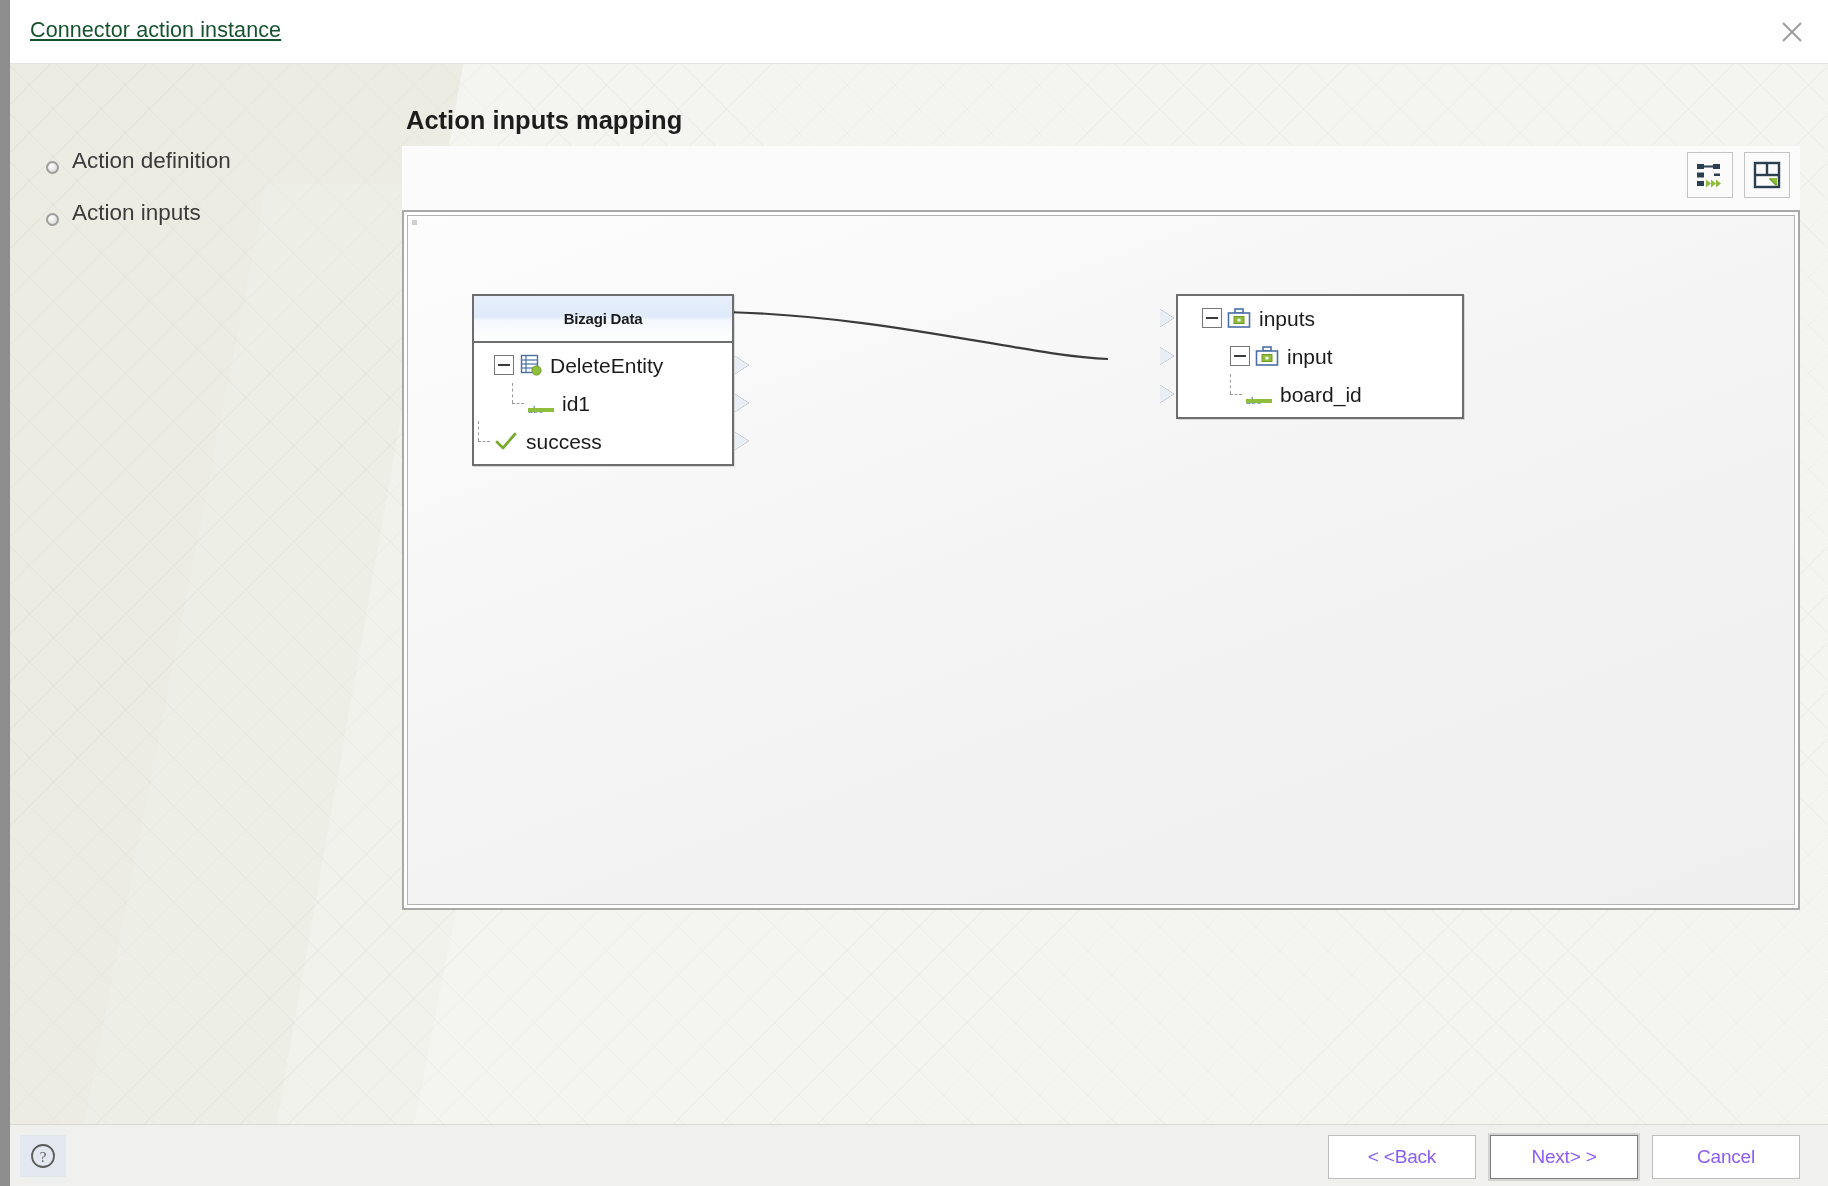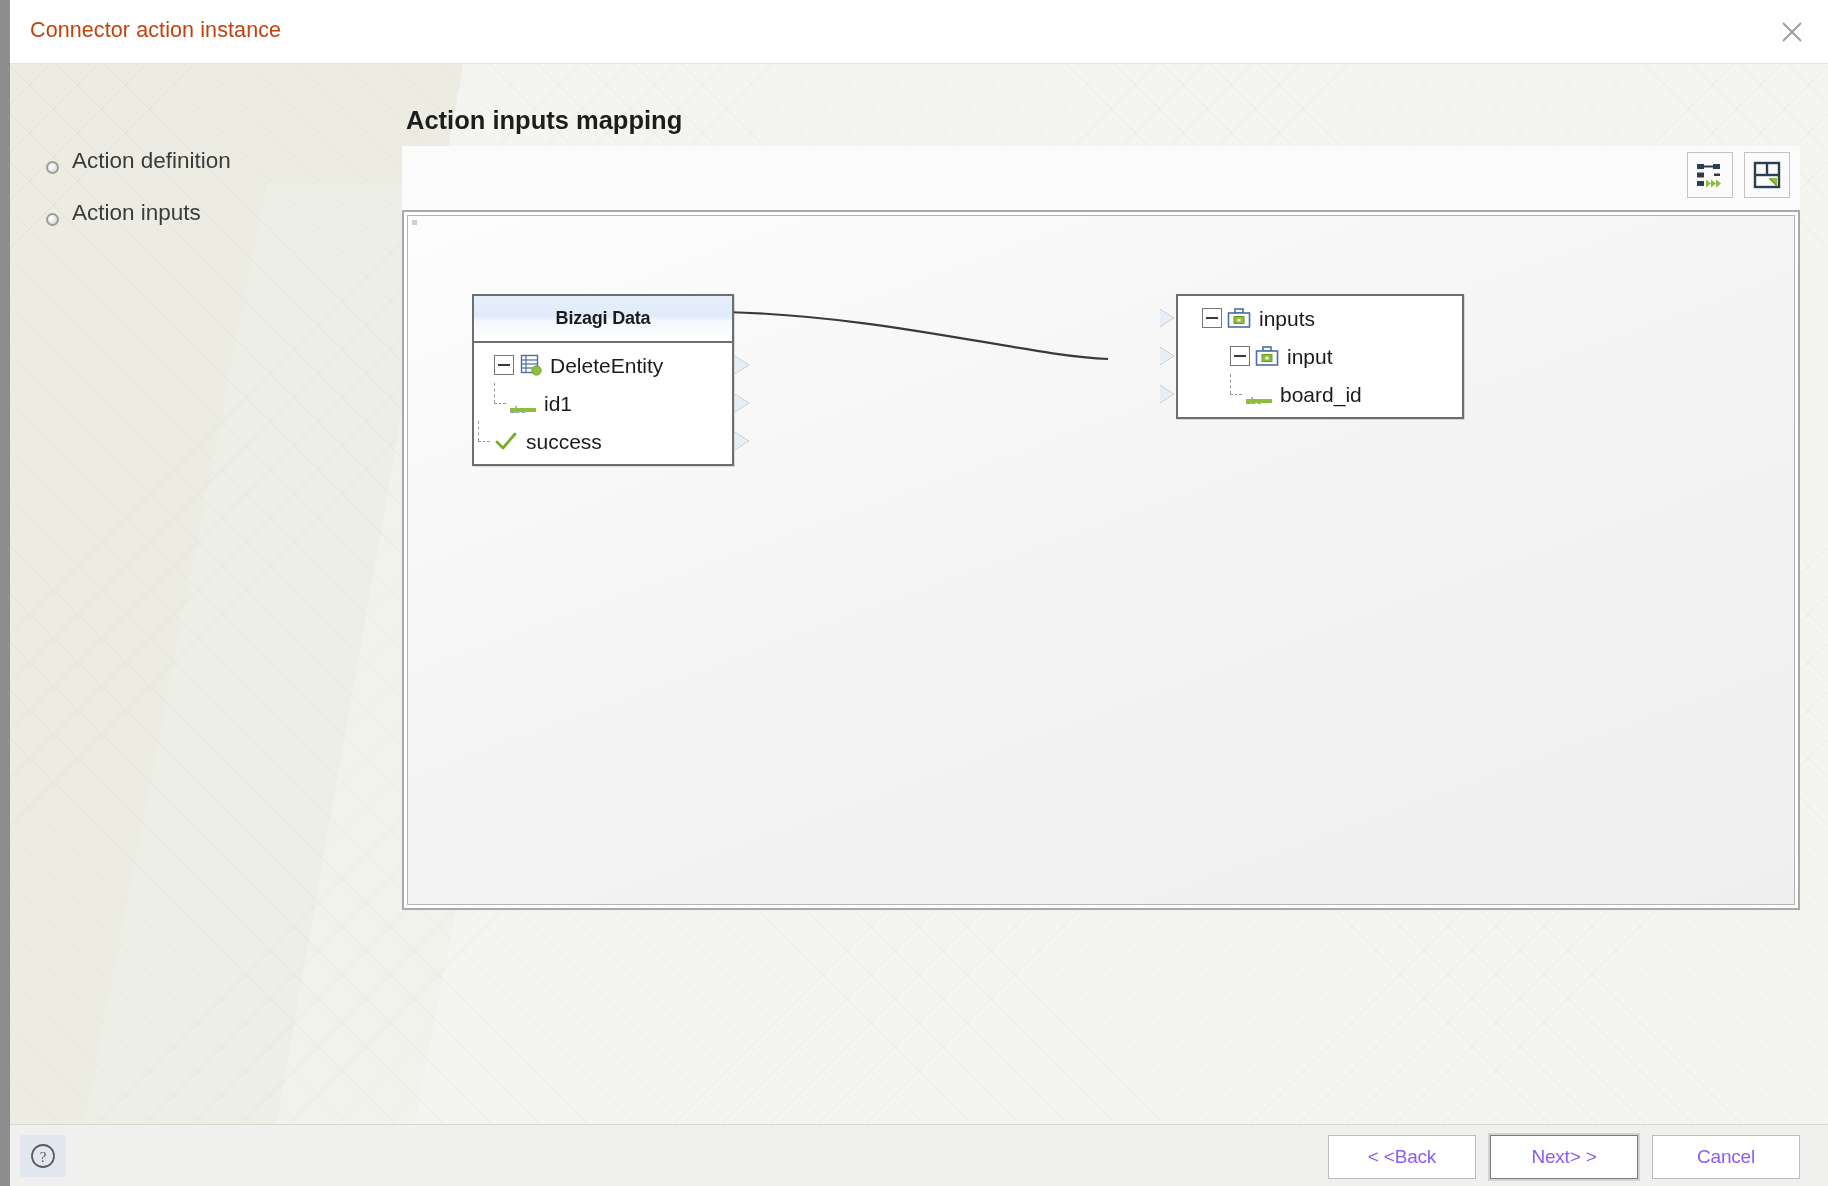--- a/index.html
+++ b/index.html
@@ -38,23 +38,24 @@
     left: 0; top: 0;
     width: 100%; height: 64px;
     background: #ffffff;
     border-bottom: 1px solid #e2e2e2;
     box-sizing: border-box;
   }
   #title-text {
     position: absolute;
     left: 20px; top: 18px;
     font-size: 21.5px;
-    color: #c2410c;
+    color: #14532d;
     letter-spacing: 0.1px;
     white-space: nowrap;
+    text-decoration: underline;
   }
   #close-btn {
     position: absolute;
     right: 0; top: 0;
     width: 72px; height: 63px;
     display: flex; align-items: center; justify-content: center;
     cursor: pointer;
   }
   #close-btn svg { display:block; }
 
@@ -190,21 +191,21 @@
     box-sizing: border-box;
     box-shadow: 1px 1px 0 rgba(0,0,0,0.12);
   }
   .node-header {
     height: 45px;
     background: linear-gradient(to bottom, #e7effb 0%, #dfeafa 45%, #f4f8fe 55%, #ffffff 100%);
     border-bottom: 2px solid #6e6e6e;
     display: flex;
     align-items: center;
     justify-content: center;
-    font-size: 18px;
+    font-size: 15px;
     font-weight: bold;
     color: #1b1b1b;
     letter-spacing: -0.2px;
   }
   .node-rows { padding: 3px 0 4px 0; }
   .row {
     position: relative;
     height: 38px;
     display: flex;
     align-items: center;
@@ -426,21 +427,21 @@
                   <line x1="1.5" y1="6" x2="17.5" y2="6" stroke="#4a6fa5" stroke-width="1.2"></line>
                   <line x1="1.5" y1="10" x2="17.5" y2="10" stroke="#4a6fa5" stroke-width="1.2"></line>
                   <line x1="1.5" y1="14" x2="17.5" y2="14" stroke="#4a6fa5" stroke-width="1.2"></line>
                   <line x1="6" y1="1.5" x2="6" y2="18.5" stroke="#4a6fa5" stroke-width="1.2"></line>
                   <circle cx="16.5" cy="16.5" r="4.6" fill="#8fbd3c" stroke="#6e9a24" stroke-width="1"></circle>
                 </svg>
                 <span class="row-label">DeleteEntity</span>
                 <span class="port port-right"></span>
               </div>
 
-              <div class="row" style="padding-left:16px;">
+              <div class="row" style="padding-left:34px;">
                 <span class="tree-stub"></span>
                 <span class="abc-ico">
                   <span class="abc-txt">abc</span>
                   <span class="abc-bar"></span>
                 </span>
                 <span class="row-label">id1</span>
                 <span class="port port-right"></span>
               </div>
 
               <div class="row" style="">

